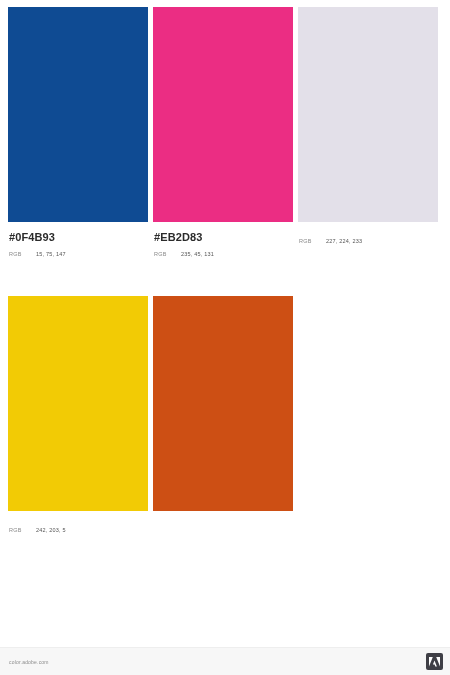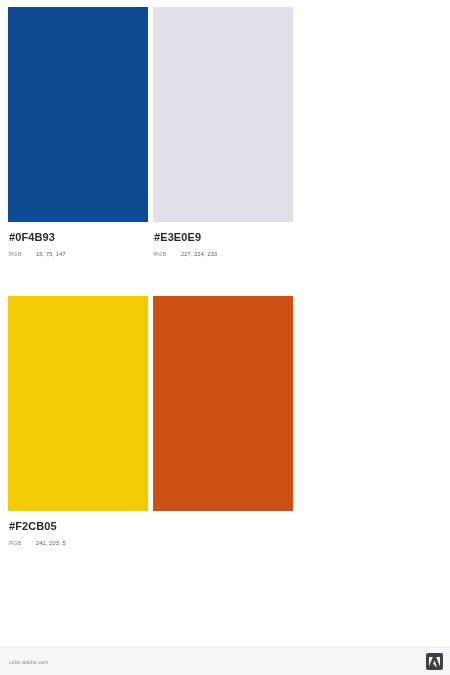--- a/index.html
+++ b/index.html
@@ -143,42 +143,50 @@
         <div class="swatch-chip" id="chip-0-0" style="background: rgb(15, 75, 147);"></div>
         <div class="swatch-info">
           <div class="swatch-hex">#0F4B93</div>
           <div class="swatch-rgb-line">
             <span class="swatch-rgb-label">RGB</span>
             <span class="swatch-rgb-value">15, 75, 147</span>
           </div>
         </div>
       </div>
 
+      <div class="swatch-cell">
+        <div class="swatch-chip" id="chip-0-1" style="background: rgb(235, 45, 131);"></div>
+        <div class="swatch-info">
+          <div class="swatch-hex">#EB2D83</div>
+          <div class="swatch-rgb-line">
+            <span class="swatch-rgb-label">RGB</span>
+            <span class="swatch-rgb-value">235, 45, 131</span>
+          </div>
+        </div>
+      </div>
 
       <div class="swatch-cell">
         <div class="swatch-chip" id="chip-0-2" style="background: rgb(227, 224, 233);"></div>
         <div class="swatch-info">
-          <div class="swatch-hex">#E3E0E9</div>
           <div class="swatch-rgb-line">
             <span class="swatch-rgb-label">RGB</span>
             <span class="swatch-rgb-value">227, 224, 233</span>
           </div>
         </div>
       </div>
 
     </div>
 
     <div class="row-spacer"></div>
 
     <div class="swatch-row">
 
       <div class="swatch-cell">
         <div class="swatch-chip" id="chip-1-0" style="background: rgb(242, 203, 5);"></div>
         <div class="swatch-info">
-          <div class="swatch-hex">#F2CB05</div>
           <div class="swatch-rgb-line">
             <span class="swatch-rgb-label">RGB</span>
             <span class="swatch-rgb-value">242, 203, 5</span>
           </div>
         </div>
       </div>
 
       <div class="swatch-cell">
         <div class="swatch-chip" id="chip-1-1" style="background: rgb(205, 79, 20);"></div>
       </div>

